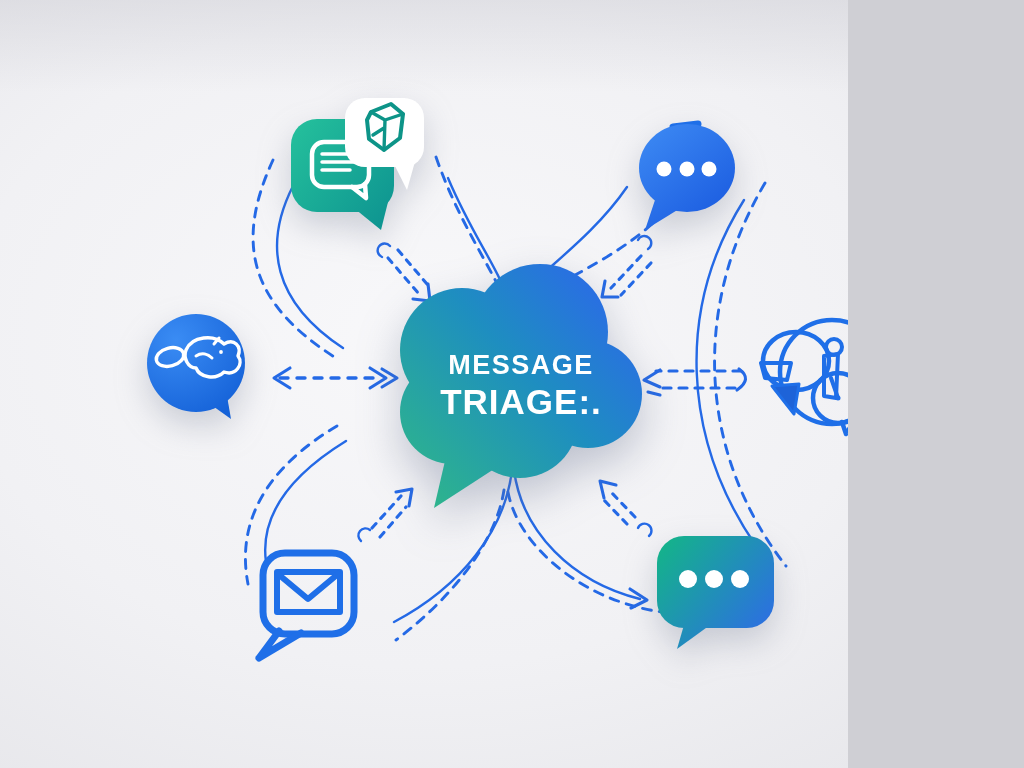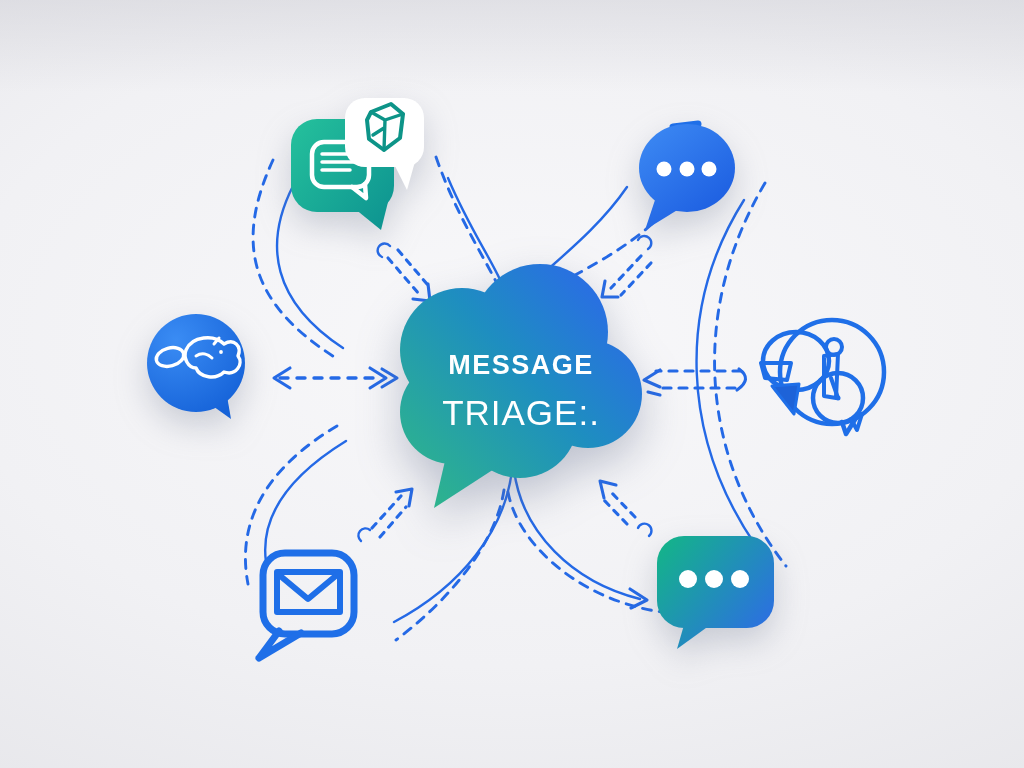--- a/index.html
+++ b/index.html
@@ -1,31 +1,31 @@
 <!DOCTYPE html>
 <html><head>
 <meta charset="utf-8">
 <style>
   html,body{margin:0;padding:0;background:#cfcfd4;}
   .stage{
-    position:relative;width:1024px;height:768px;overflow:hidden;
+    position:relative;width:848px;height:768px;overflow:hidden;
     background:
       linear-gradient(180deg, rgba(205,205,212,.45) 0%, rgba(205,205,212,0) 12%),
       radial-gradient(120% 95% at 50% 44%, #f8f8fa 0%, #f1f1f4 45%, #e5e5e9 82%, #dcdce1 100%);
     font-family:"Liberation Sans", sans-serif;
   }
   .scene{position:absolute;left:0;top:0;}
   .soft-shadow{filter:drop-shadow(0 14px 16px rgba(105,115,140,0.30));}
   .cloud-shadow{filter:drop-shadow(0 18px 22px rgba(100,110,140,0.38));}
   .cloud-text{
     position:absolute;left:406px;top:351px;width:230px;text-align:center;
     color:#ffffff;user-select:none;line-height:1.05;
   }
   .cloud-line1{font-size:27px;font-weight:bold;letter-spacing:1.5px;}
-  .cloud-line2{font-size:35px;font-weight:normal;letter-spacing:1px;margin-top:16px;}
+  .cloud-line2{font-size:35px;font-weight:bold;letter-spacing:1px;margin-top:5px;}
   .ln{stroke:#2469e6;fill:none;stroke-linecap:round;stroke-linejoin:round;}
   .sol{stroke-width:2.4;}
   .dsh{stroke-width:2.9;stroke-dasharray:9 8;}
   .arw{stroke-width:3.1;stroke-dasharray:6 7;}
   .hd{stroke-width:3.1;}
   .white-ln{stroke:#ffffff;fill:none;stroke-linecap:round;stroke-linejoin:round;}
   .teal-ln{stroke:#0d9488;fill:none;stroke-linecap:round;stroke-linejoin:round;}
   .blue-ln{stroke:#1f6fe8;fill:none;stroke-linecap:round;stroke-linejoin:round;}
 </style>
 </head>

